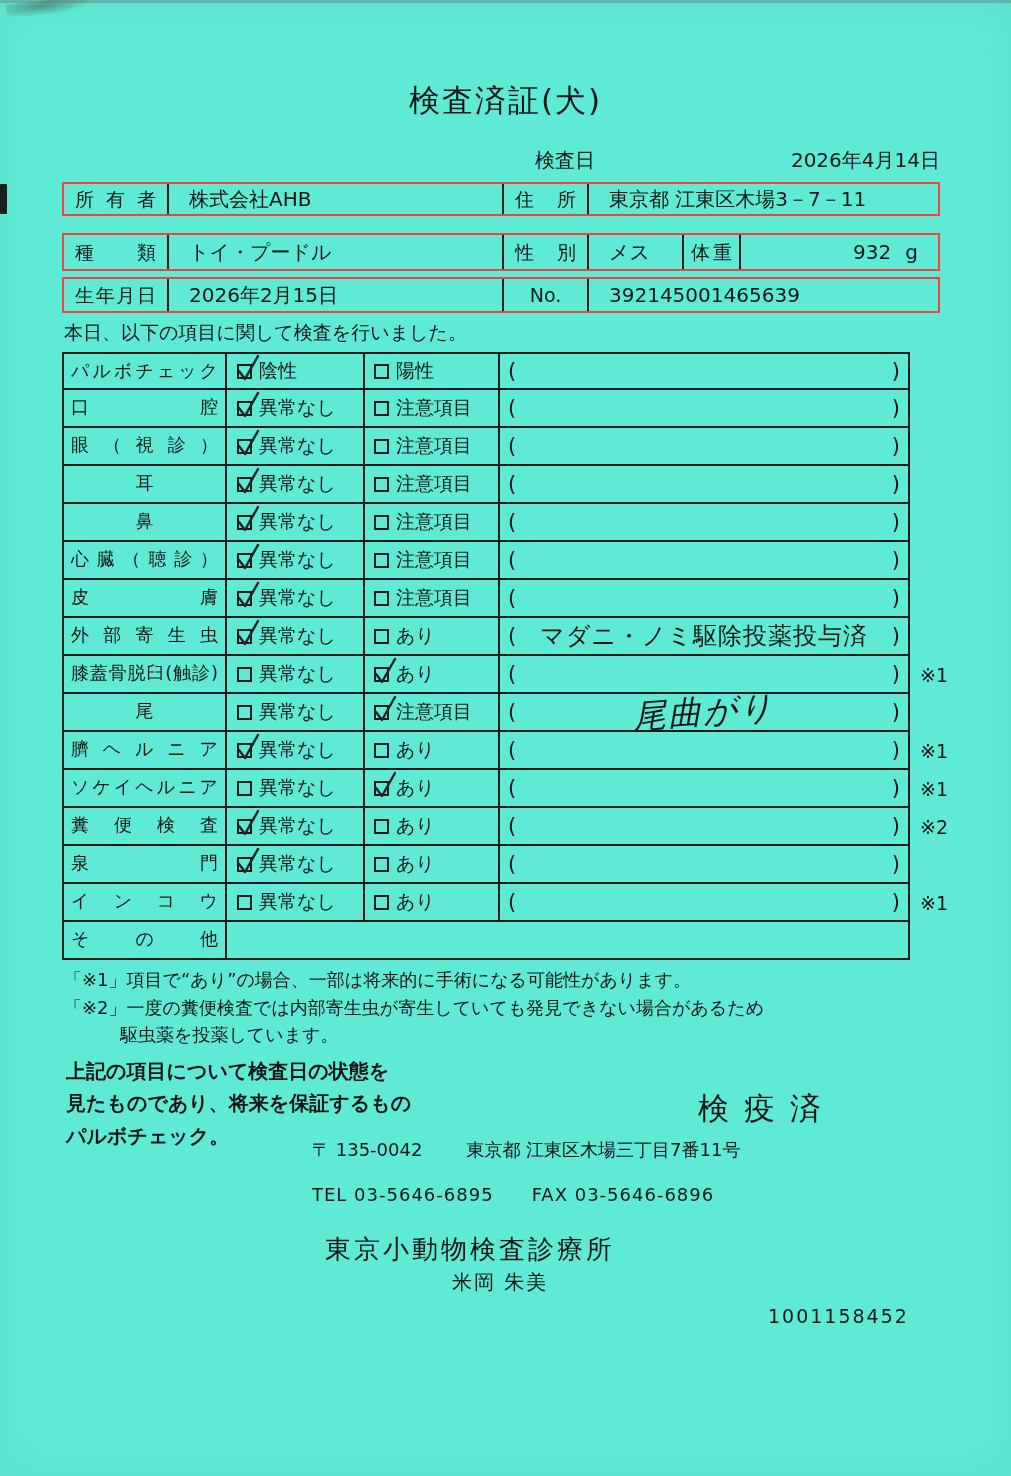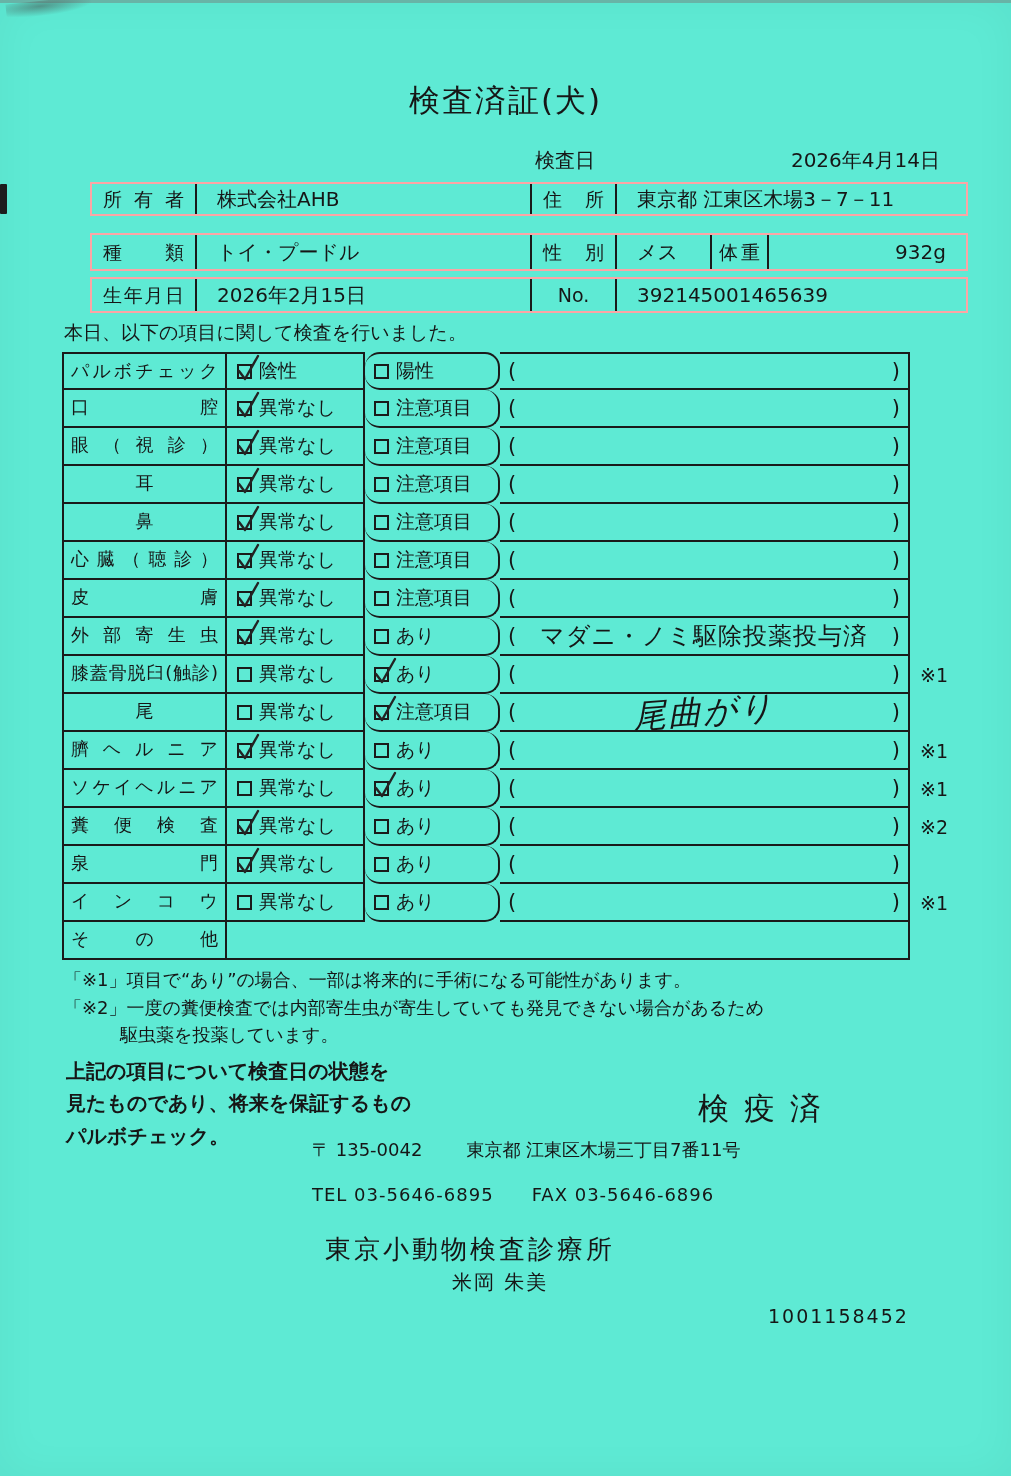--- a/index.html
+++ b/index.html
@@ -18,51 +18,51 @@
     transform: rotate(-6deg); }
   .edge-mark { position:absolute; left:0; top:184px; width:7px; height:30px; background:#1d1d1d; border-radius:1px; }
 
   .title { position:absolute; top:80px; left:0; right:0; text-align:center;
     font-size:31px; font-weight:500; letter-spacing:2px; }
 
   .date-label { position:absolute; left:535px; top:147px; font-size:20px; }
   .date-value { position:absolute; right:71px; top:147px; font-size:20px; }
 
   
-  .row { position:absolute; display:flex; border:2px solid #fca5a5;margin-left:28px; }
+  .row { position:absolute; display:flex; border:2px solid #ef4444; }
   .row .cell + .cell { border-left:2px solid #1a1a1a; }
   .cell { overflow:hidden; white-space:nowrap; }
   .cell.lbl { font-size:19px; text-align:justify; text-align-last:justify; padding:0 11px; }
   .cell.val { font-size:20px; padding:0 20px; }
   .cell.center { text-align:center; text-align-last:center; padding:0; }
   .w103 { width:103px; } .w335 { width:335px; } .w85 { width:85px; }
   .w95 { width:95px; } .w57 { width:57px; padding:0 7px !important; }
   .flex1 { flex:1; }
   .owner-row { left:62px; top:182px; width:878px; height:34px; }
   .owner-row .cell { line-height:30px; }
   .pet-row1 { left:62px; top:233px; width:878px; height:38px; }
   .pet-row2 { left:62px; top:277px; width:878px; height:36px; }
   .pet-row1 .cell { line-height:34px; }
   .pet-row2 .cell { line-height:32px; }
-  .weight-val { display:flex; align-items:flex-end; justify-content:flex-end; padding:0 28px 0 10px; }
+  .weight-val { display:flex; align-items:flex-end; justify-content:flex-end; gap:14px; padding:0 28px 0 10px; }
 
   .intro { position:absolute; left:64px; top:320px; font-size:19px; }
 
   
   .exam-table { position:absolute; left:62px; top:352px; }
   .trow { display:flex; height:38px; }
   .trow .c { border-right:2px solid #1a1a1a; border-bottom:2px solid #1a1a1a; }
   .trow .c:first-child { border-left:2px solid #1a1a1a; }
   .exam-table .trow:first-child .c { border-top:2px solid #1a1a1a; }
   .c.item { width:165px; font-size:18px; line-height:34px; padding:0 7px;
     text-align:justify; text-align-last:justify; white-space:nowrap; overflow:hidden; }
   .c.item.center { text-align:center; text-align-last:center; }
   .c.opt { display:flex; align-items:center; font-size:19px; white-space:nowrap; }
   .c.o1 { width:138px; padding-left:10px; }
-  .c.o2 { width:135px; padding-left:9px;border-radius:15px; }
+  .c.o2 { width:135px; padding-left:9px; }
   .c.paren { width:410px; display:flex; align-items:center; padding:0 8px; overflow:visible; }
   .po,.pc { font-size:21px; }
   .ptext { flex:1; text-align:center; font-size:24px; letter-spacing:1px; white-space:nowrap; }
   .ptext.handwritten { font-family:"DejaVu Serif","Liberation Serif",serif; font-style:italic;
     font-size:33px; font-weight:500; transform:rotate(-4deg); letter-spacing:2px; }
   .remark { width:50px; display:flex; align-items:center; padding-left:10px; font-size:19px; }
   .cb { position:relative; display:inline-block; width:15px; height:15px;
     border:2px solid #1a1a1a; margin-right:7px; flex:none; }
   .check { display:none; position:absolute; left:-4px; top:-15px; width:26px; height:32px; }
   .check.on { display:block; }

